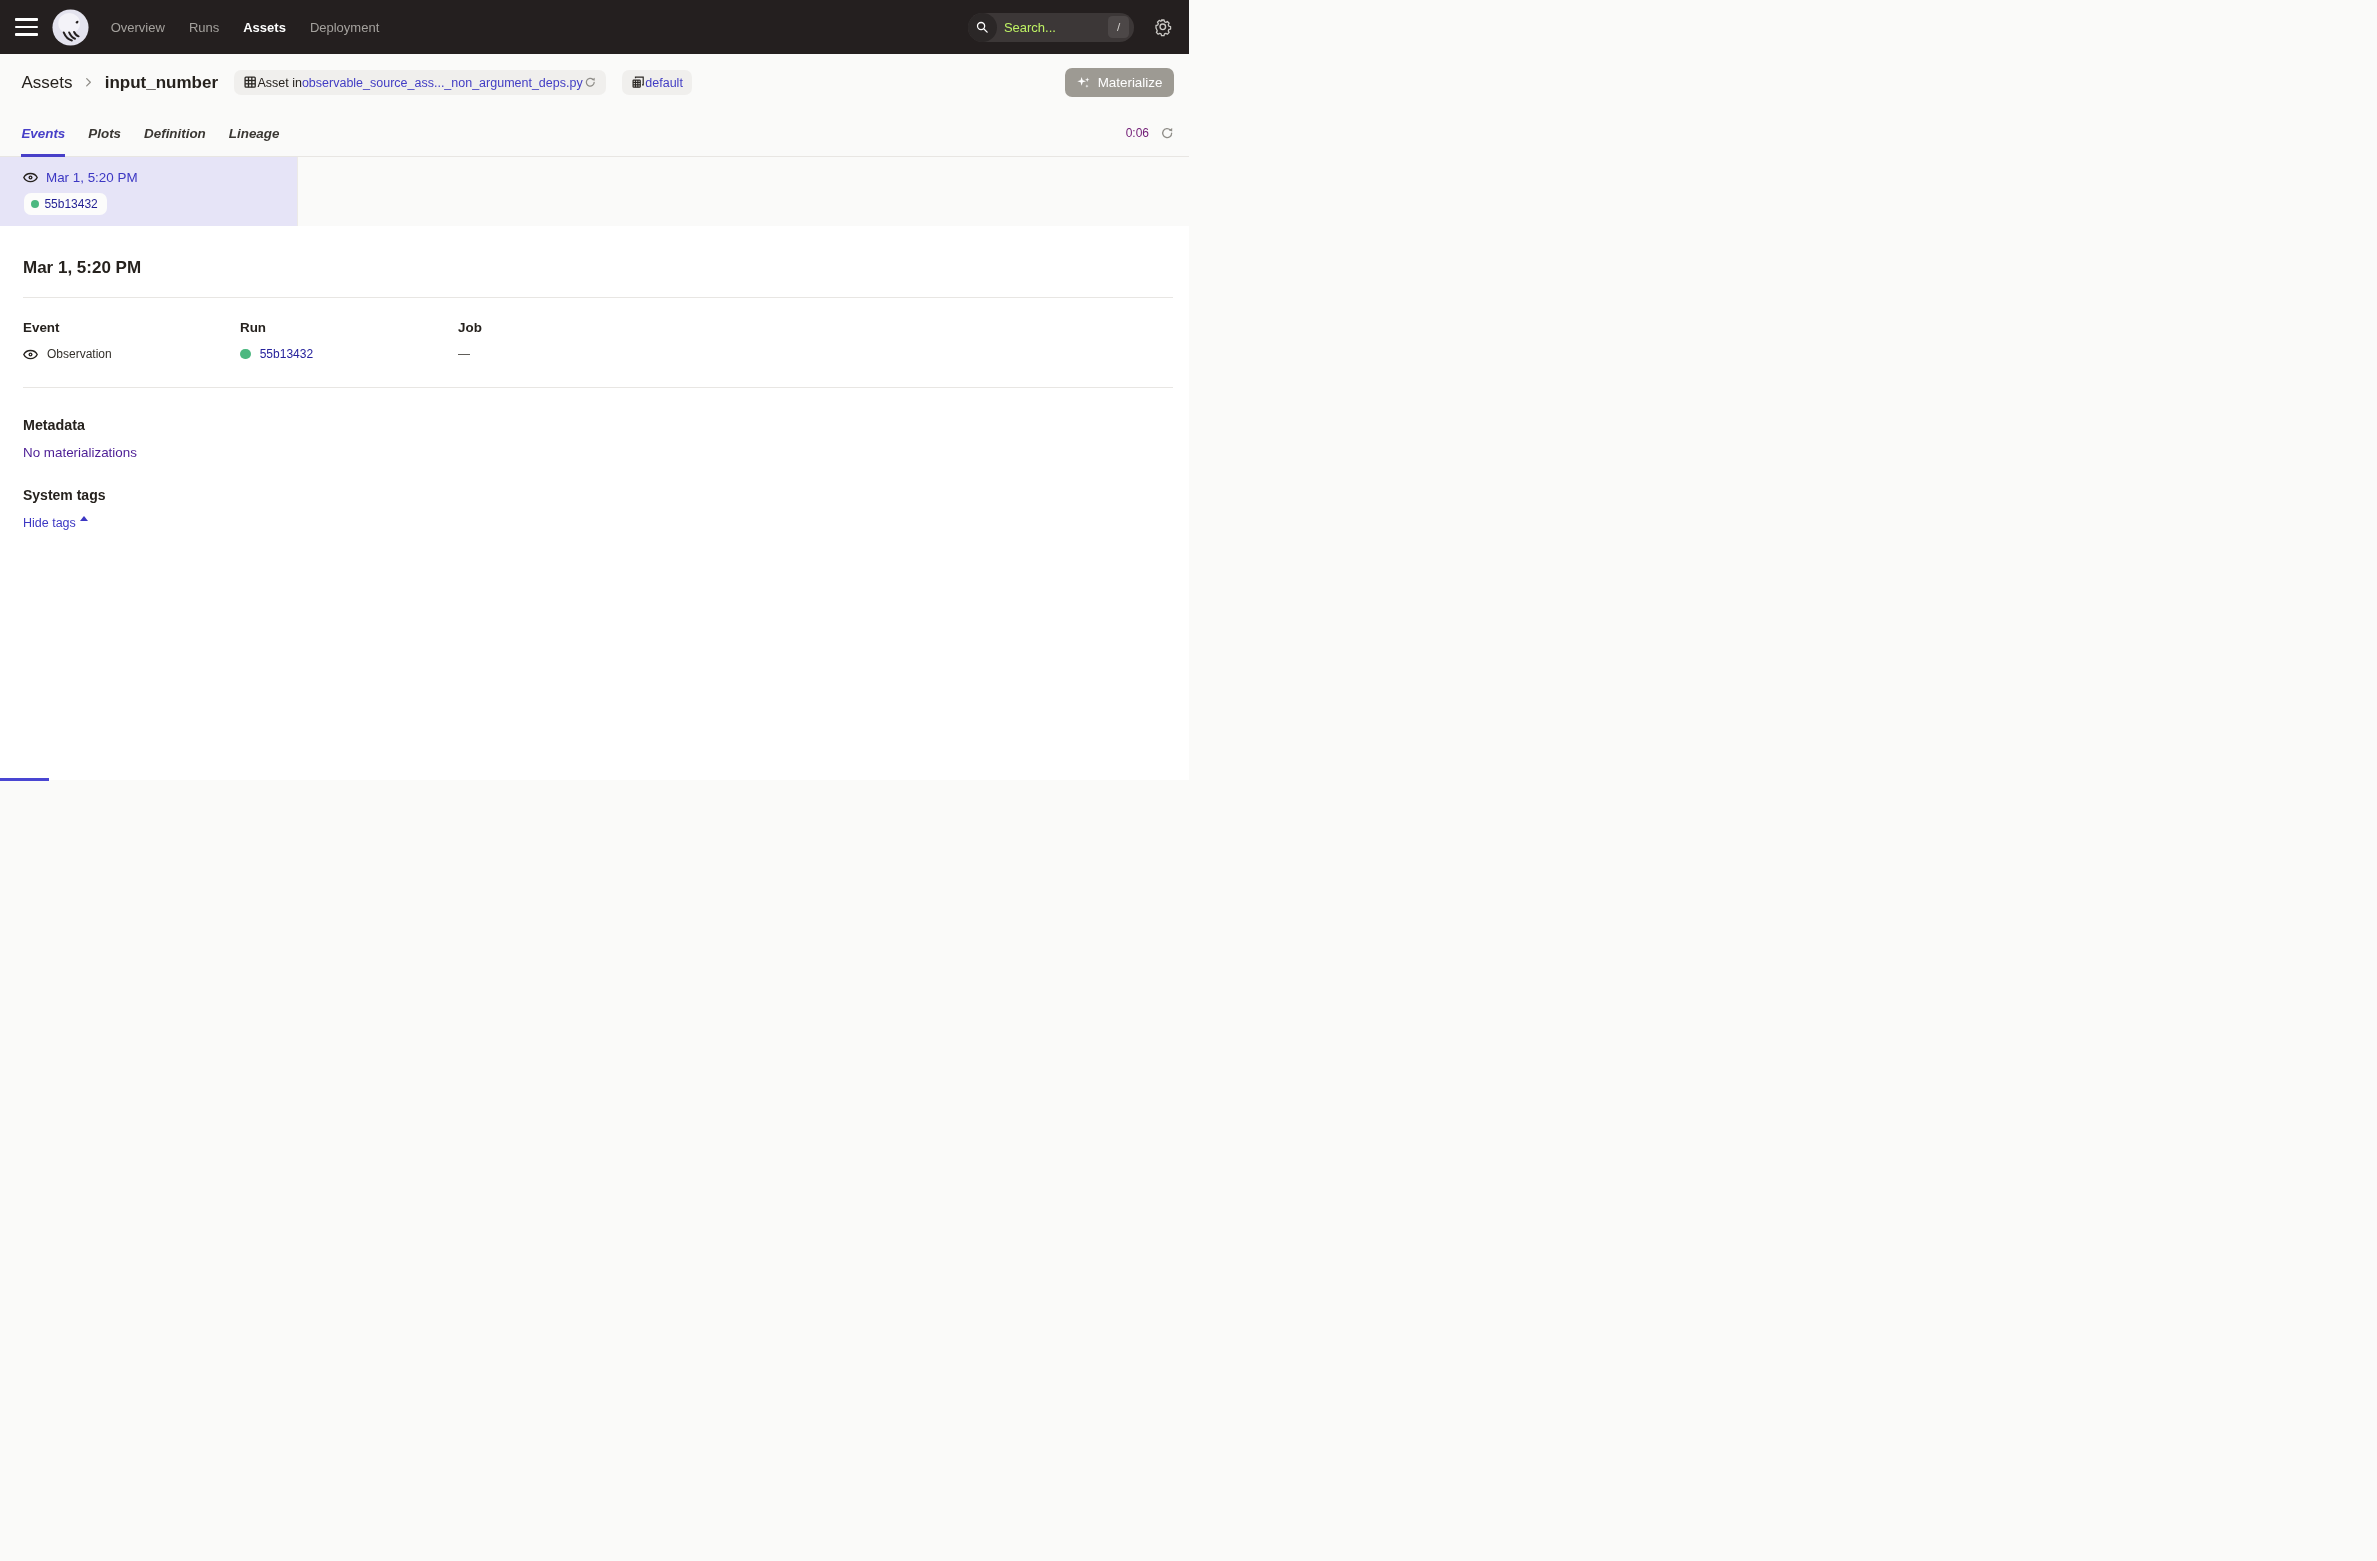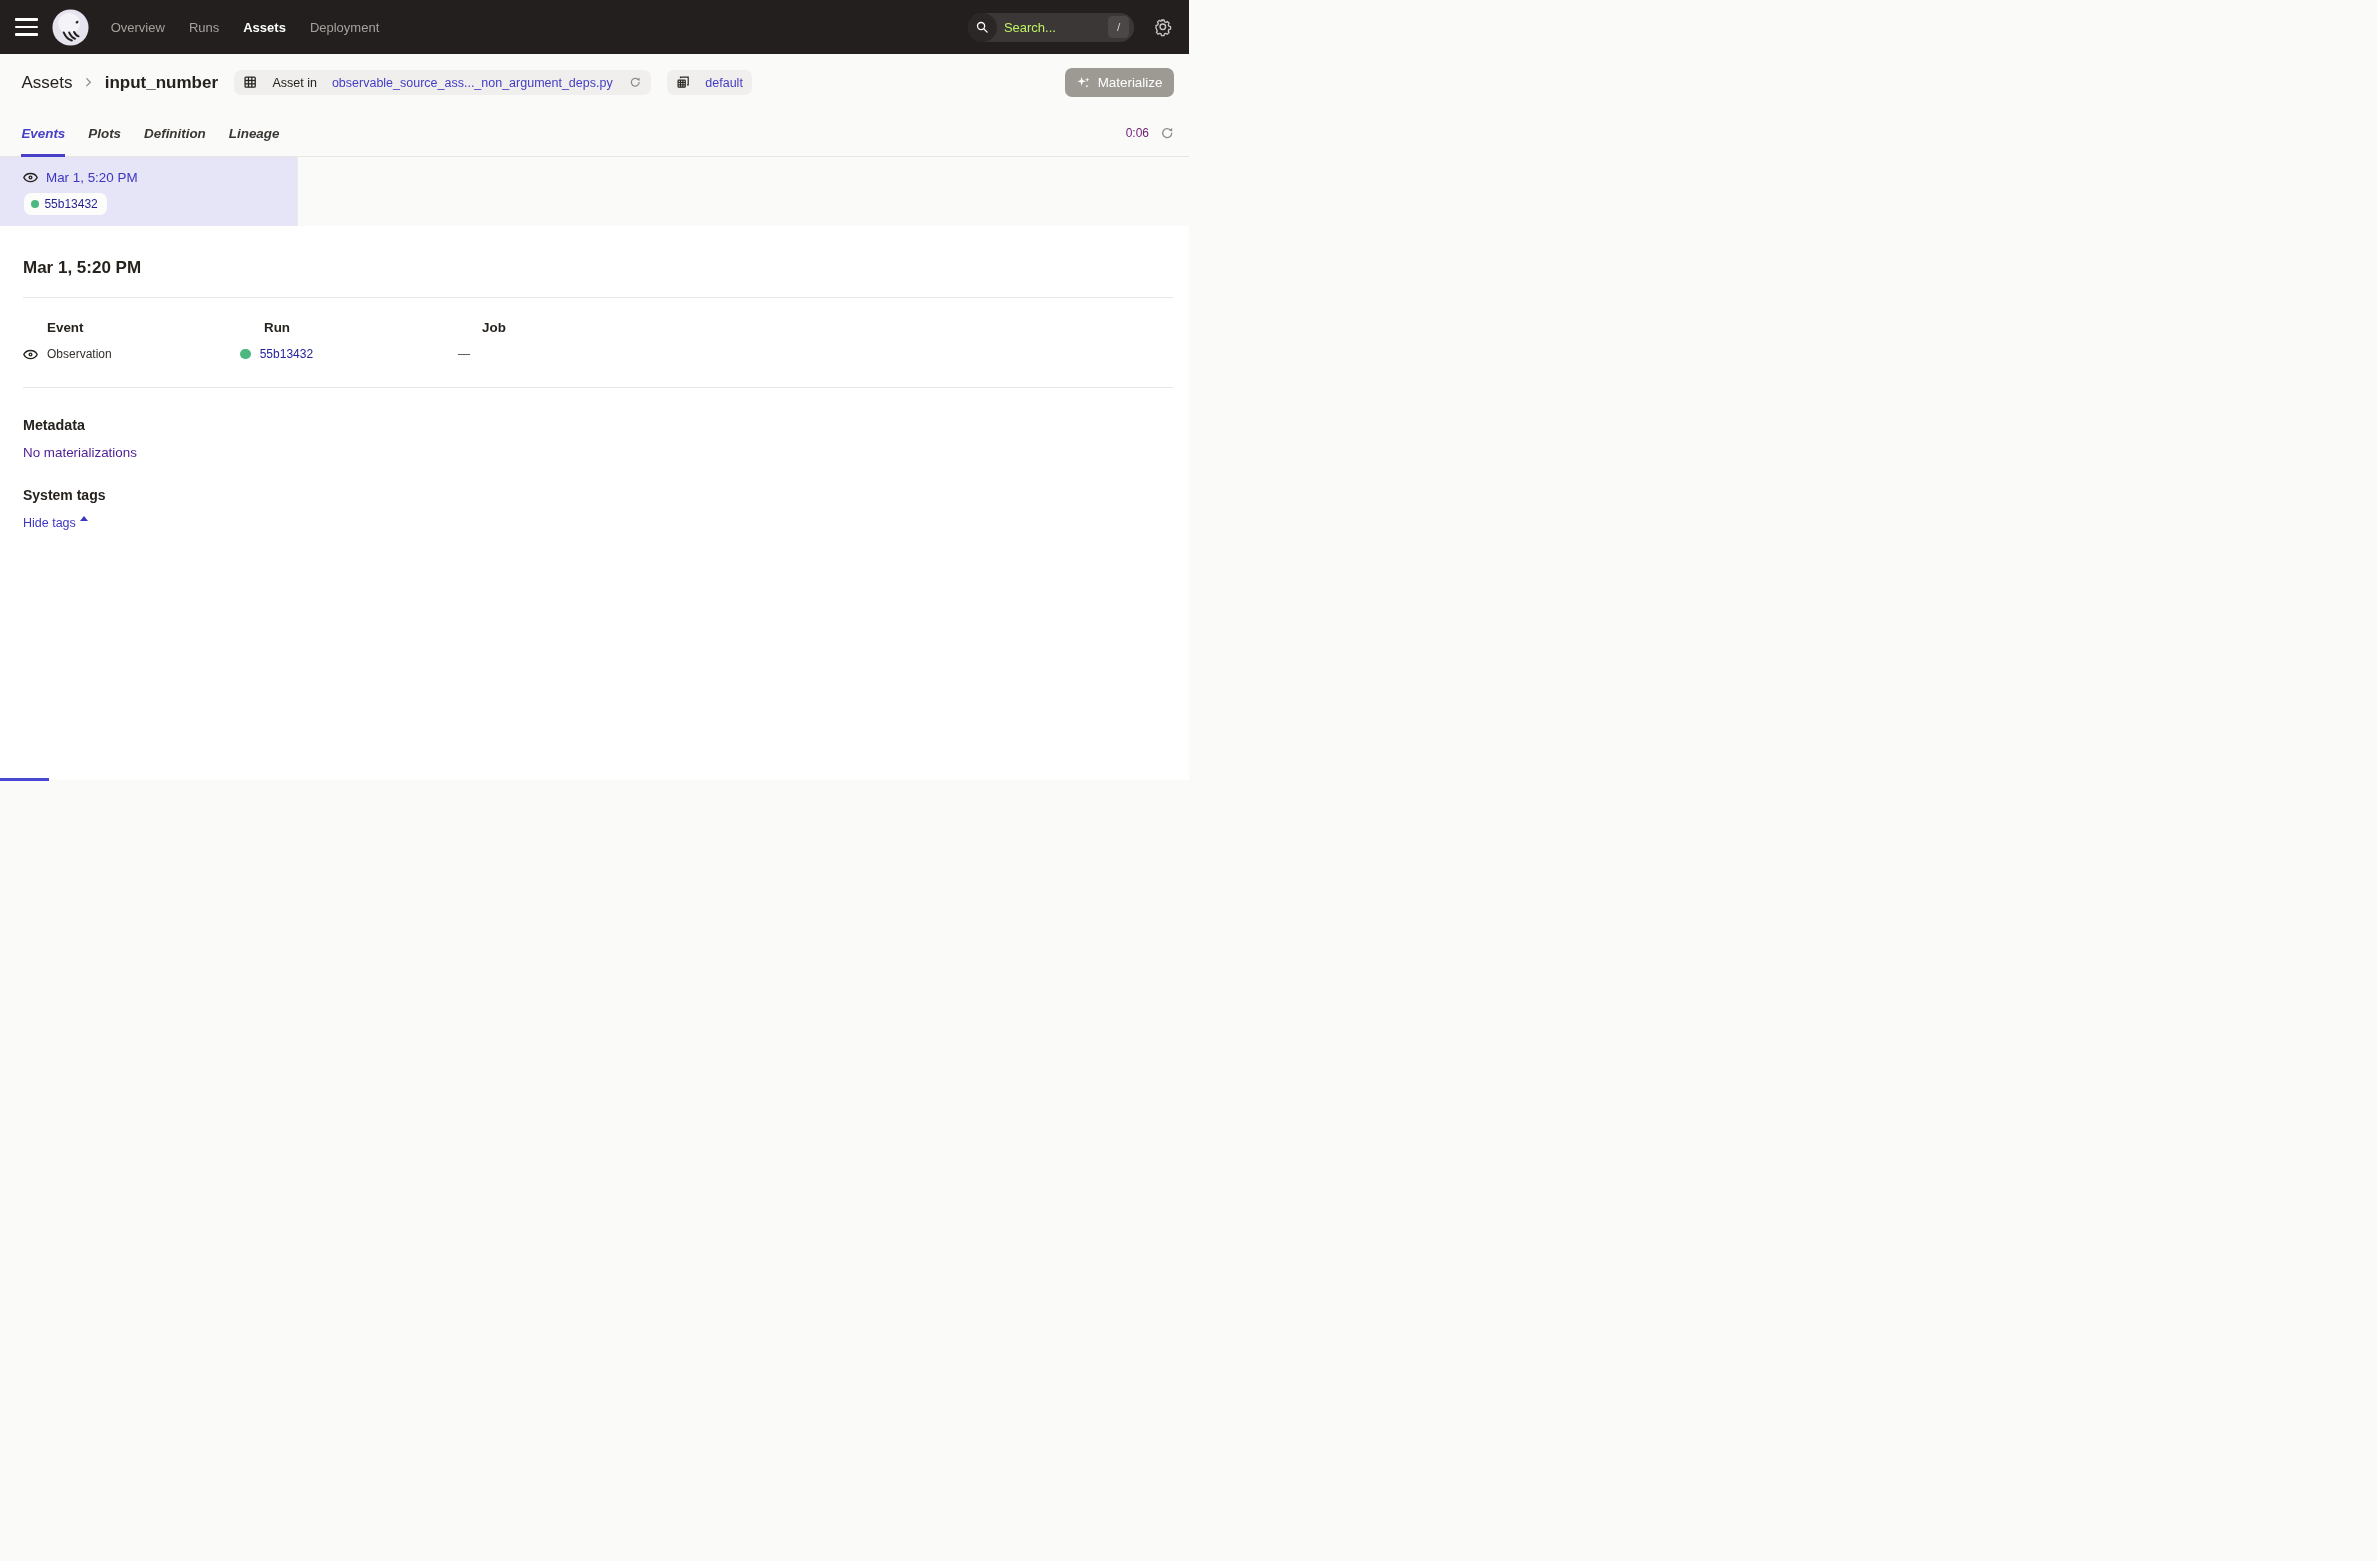--- a/index.html
+++ b/index.html
@@ -42,21 +42,21 @@
 
   
   .crumb-row {
     height:57px; display:flex; align-items:center;
     padding:0 15px 0 21.4px; background:#FAFAF9; gap:9px;
   }
   .crumb-section { font-size:17px; color:#26221E; cursor:pointer; }
   .crumb-sep { width:12.5px; height:12.5px; color:#8F8D88; margin:0 0.9px; }
   .crumb-asset { font-size:17px; font-weight:bold; color:#26221E; }
   .pill {
-    display:inline-flex; align-items:center; gap:15px;
+    display:inline-flex; align-items:center; gap:0;
     background:#F0EFED; border-radius:7.1px; height:25px; padding:0 9px;
     font-size:12.5px; margin-left:7.1px;
   }
   .pill .grid-ic { width:14.3px; height:14.3px; color:#2A2723; }
   .pill-prefix { color:#26221E; }
   .pill-link { color:#423DC4; cursor:pointer; }
   .pill .refresh-sm { width:12.5px; height:12.5px; color:#8F8D88; cursor:pointer; margin-left:1.8px; }
   .materialize-btn {
     margin-left:auto; display:inline-flex; align-items:center; gap:6.3px;
     background:#9D9A93; color:#FFFFFF; font-size:13.4px;
@@ -99,21 +99,21 @@
   .dot { width:8px; height:8px; border-radius:50%; background:#4CB880; flex:0 0 auto; }
   .run-id { font-size:12px; color:#221F93; }
 
   .main {
     flex:1; background:#FFFFFF; padding:32px 16px 0 23px; overflow:hidden;
   }
   .main h1 { font-size:17px; font-weight:bold; color:#26221E; }
   .divider { border:none; border-top:0.9px solid #E8E6E3; margin-top:19px; }
   .cols { display:flex; margin-top:22px; }
   .col-event { width:217px; } .col-run { width:218px; } .col-job { flex:1; }
-  .col-head { font-size:13.4px; font-weight:bold; color:#26221E; margin-bottom:11.6px;margin-left:24px; }
+  .col-head { font-size:13.4px; font-weight:bold; color:#26221E; margin-bottom:11.6px; }
   .col-val { display:flex; align-items:center; gap:9px; font-size:12px; color:#33302B; }
   .dot-lg { width:10.7px; height:10.7px; border-radius:50%; background:#4CB880; flex:0 0 auto; }
   .run-link { color:#26229C; cursor:pointer; }
   .job-dash { color:#4A4742; }
   .divider2 { border:none; border-top:0.9px solid #E8E6E3; margin-top:25px; }
   .meta-head { font-size:14.3px; font-weight:bold; color:#26221E; margin-top:29.5px; }
   .meta-empty { font-size:13.4px; color:#4c1d95; margin-top:11.6px; }
   .tags-head { font-size:14px; font-weight:bold; color:#26221E; margin-top:27px; }
   .tags-table {
     margin-top:9.8px; width:100%; max-width:853px;

